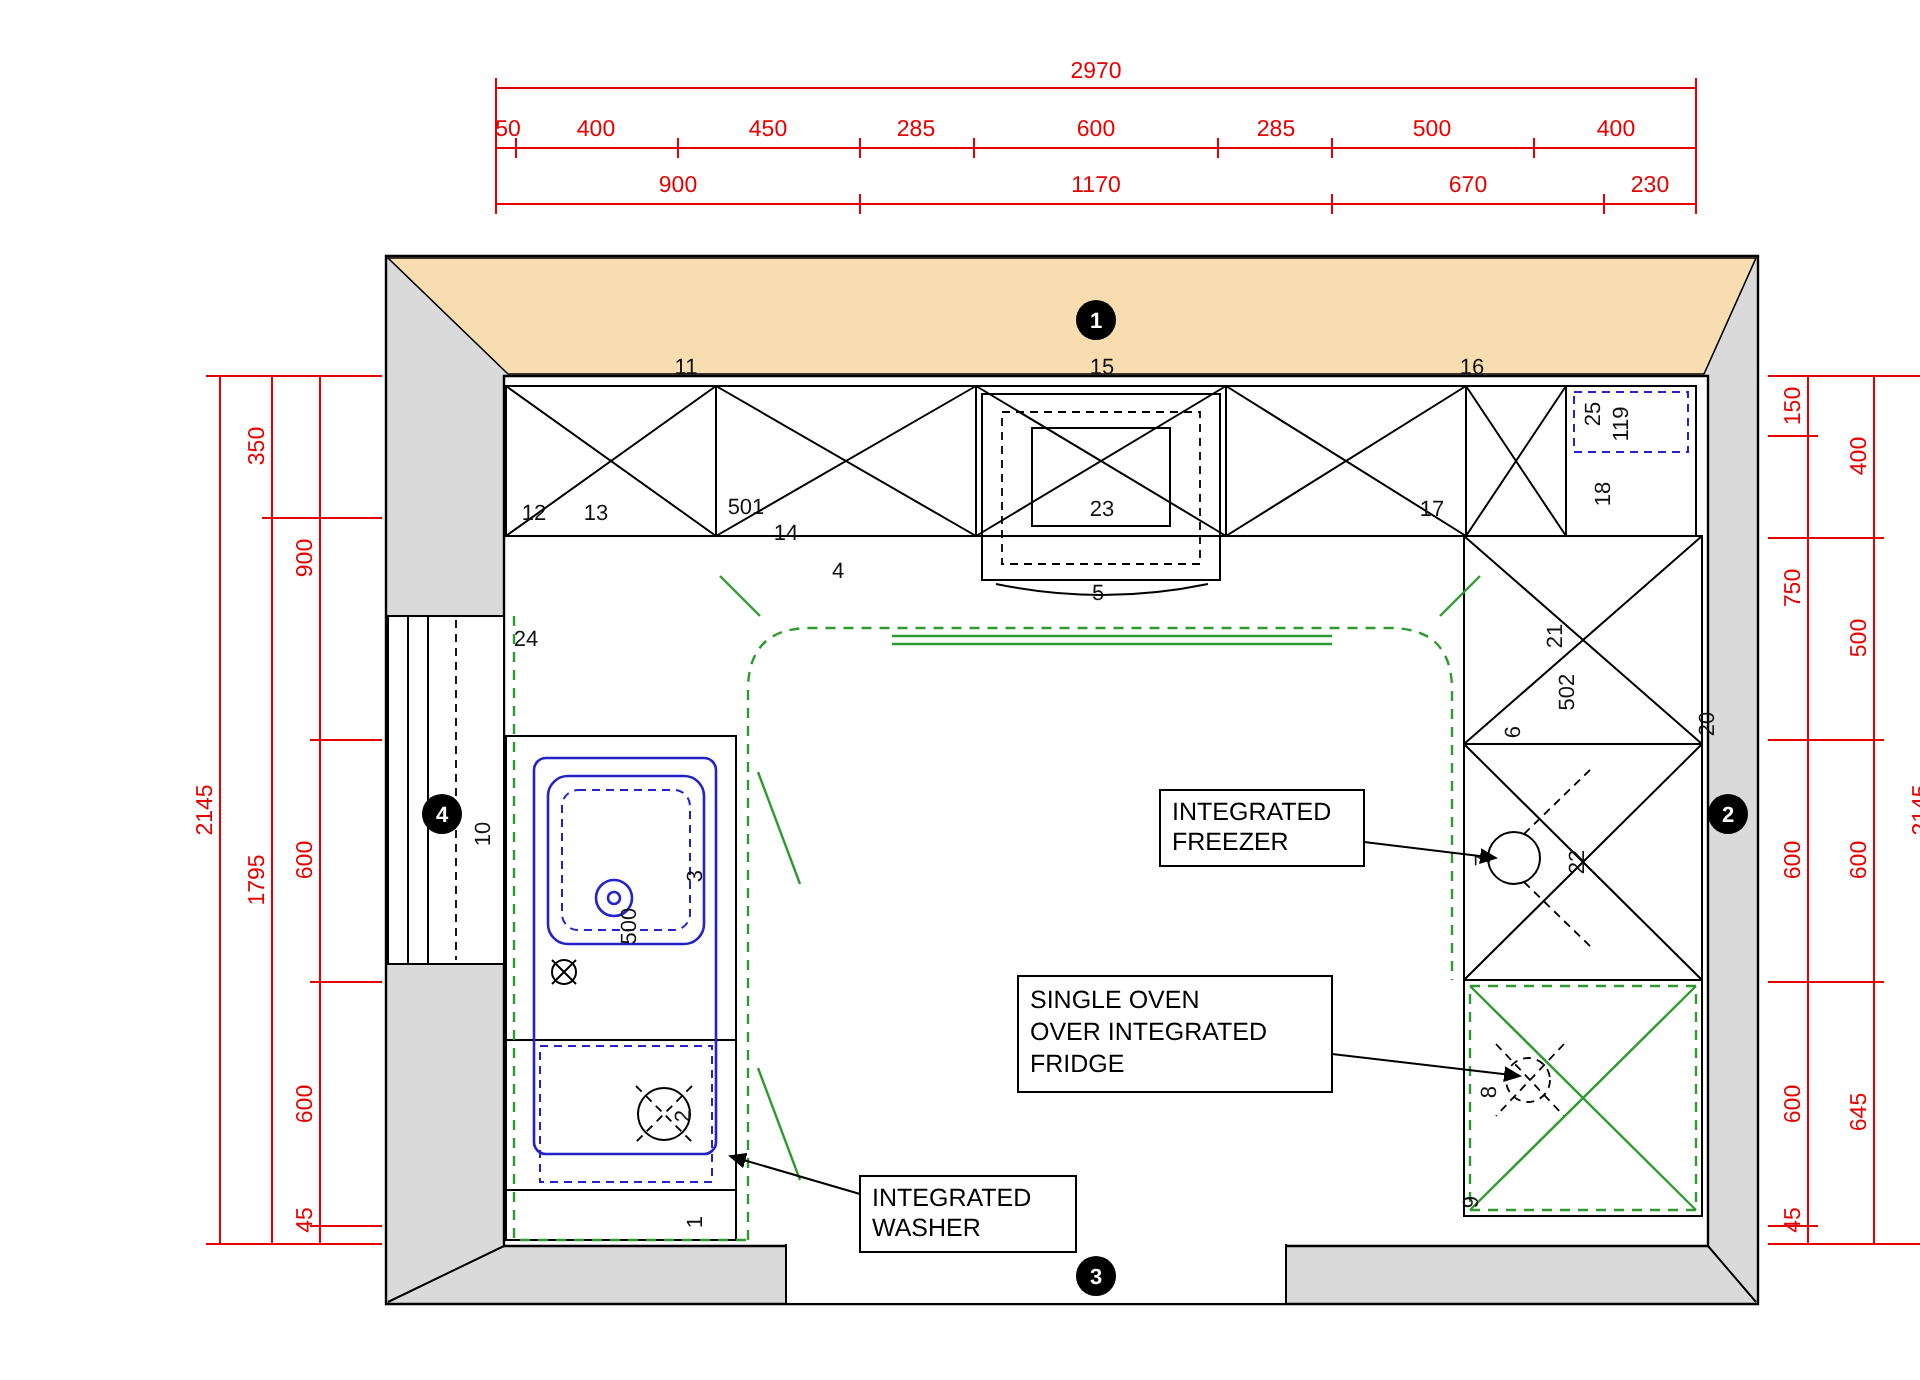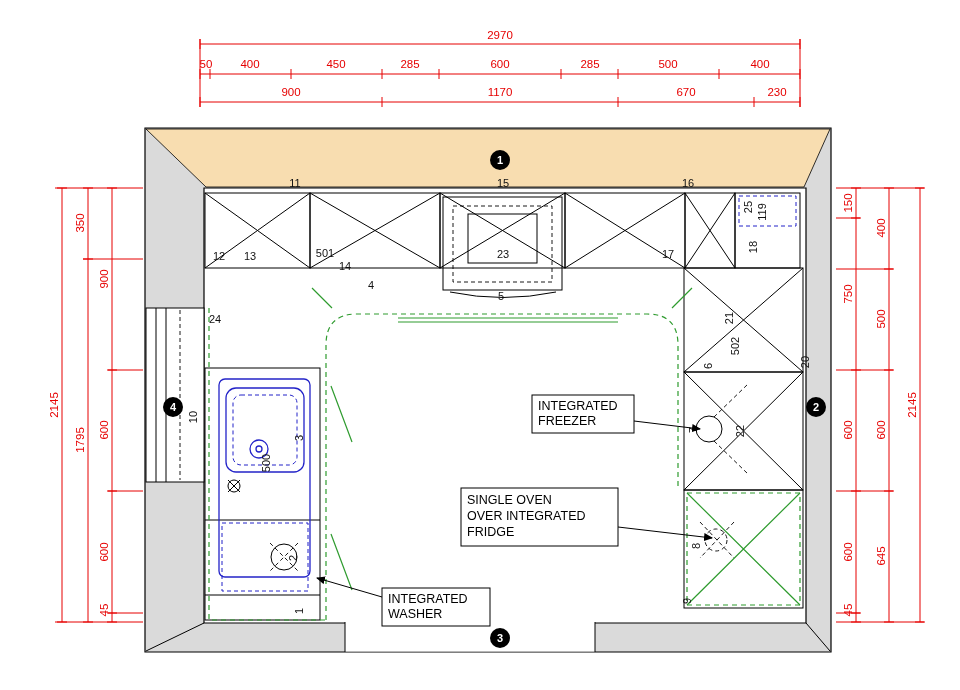--- a/index.html
+++ b/index.html
@@ -1,17 +1,17 @@
 <!DOCTYPE html>
 <html style="--dimension-color: #e60000; --wall-fill: #dadada; --splay-fill: #f8ddb0; --worktop-green: #2e9b2e; --appliance-blue: #2323c8;"><head>
 <meta charset="utf-8">
 <style>
   html,body{margin:0;padding:0;background:#fff;width:960px;height:690px;overflow:hidden;
             font-family:"Liberation Sans",sans-serif;}
-  .canvas{position:relative;width:848px;height:690px;background:#fff;}
+  .canvas{position:relative;width:848px;height:690px;background:#fff;padding-left:48px;}
   svg text{font-family:"Liberation Sans",sans-serif;}
   .dim-line{stroke:var(--dimension-color,#e60000);stroke-width:1;fill:none;}
   .dim-text{fill:var(--dimension-color,#e60000);font-size:11.5px;text-anchor:middle;}
   .item-text{fill:#111;font-size:11px;text-anchor:middle;}
   .blk{stroke:#000;fill:none;stroke-width:1;}
   .blk-dash{stroke:#000;fill:none;stroke-width:.9;stroke-dasharray:4 3;}
   .grn{stroke:var(--worktop-green,#2e9b2e);fill:none;stroke-width:1.2;}
   .grn-dash{stroke:var(--worktop-green,#2e9b2e);fill:none;stroke-width:1.2;stroke-dasharray:5 4;}
   .blu{stroke:var(--appliance-blue,#2323c8);fill:none;stroke-width:1.3;}
   .blu-dash{stroke:var(--appliance-blue,#2323c8);fill:none;stroke-width:1;stroke-dasharray:4 3;}

